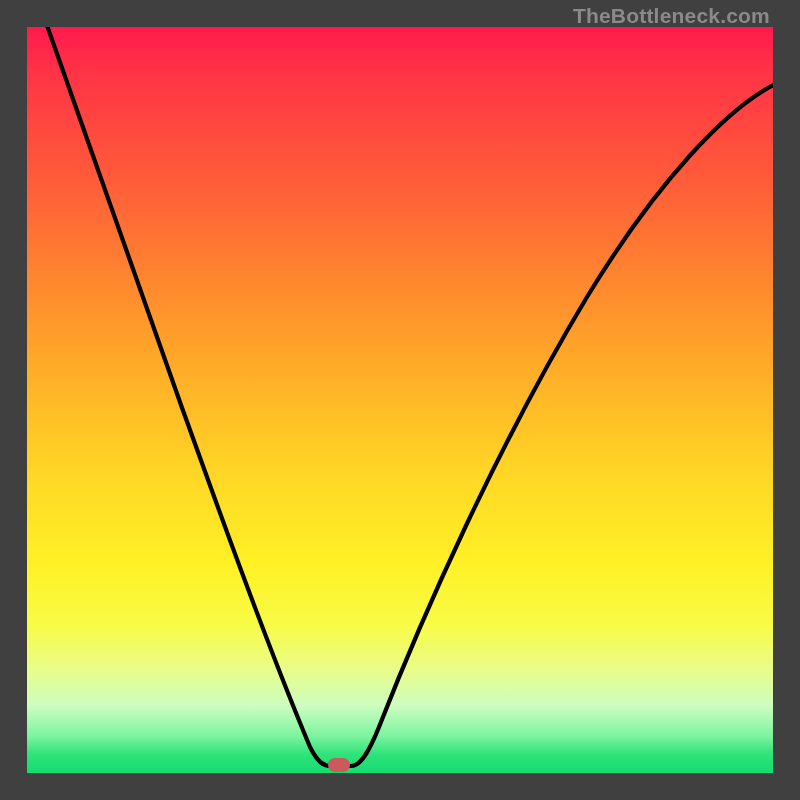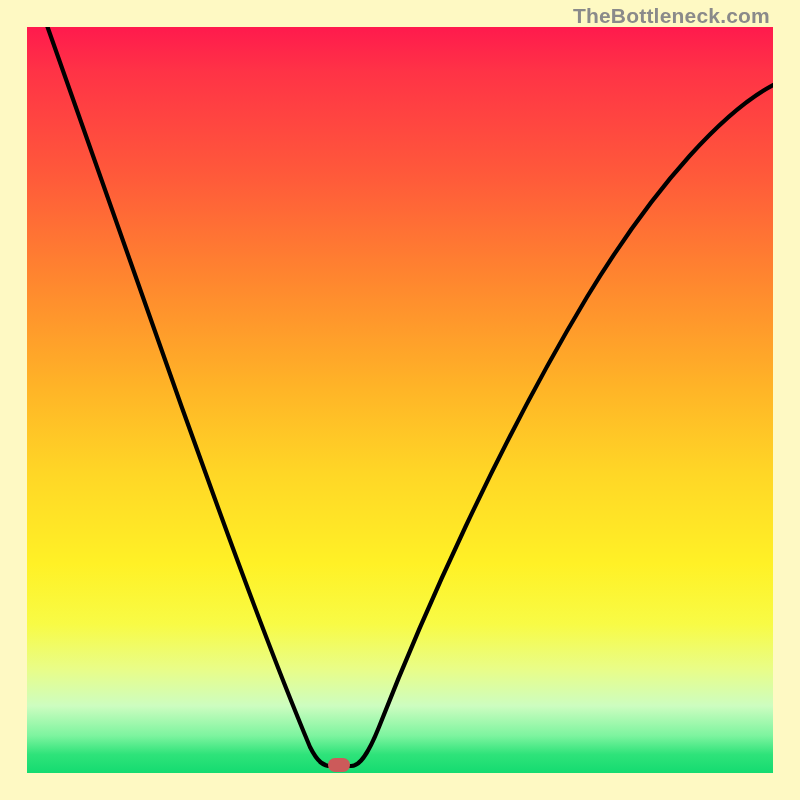--- a/index.html
+++ b/index.html
@@ -9,21 +9,21 @@
     height: 800px;
     background: #000;
     overflow: hidden;
   }
   .frame {
     position: absolute;
     left: 0;
     top: 0;
     width: 800px;
     height: 800px;
-    background: #fef9c3;
+    background: #404040;
   }
   .plot {
     position: absolute;
     left: 27px;
     top: 27px;
     width: 746px;
     height: 746px;
     
     background: linear-gradient(
       to bottom,

